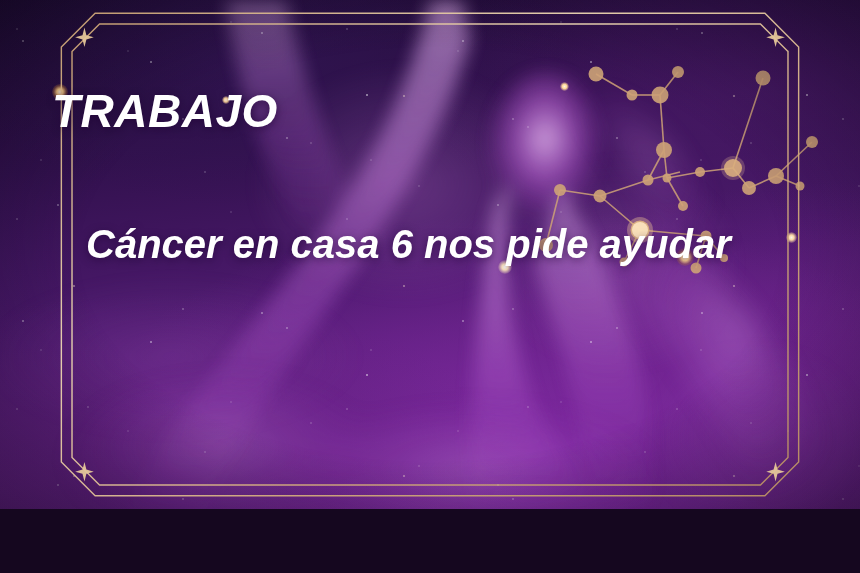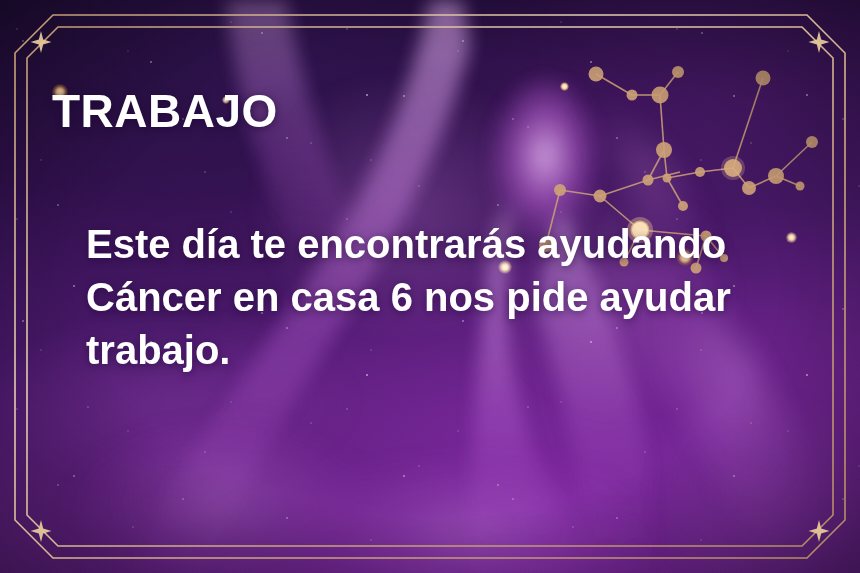--- a/index.html
+++ b/index.html
@@ -8,23 +8,24 @@
     padding: 0;
     background: #15071f;
   }
   body {
     font-family: "Liberation Sans", sans-serif;
   }
 
   #card {
     position: relative;
     width: 860px;
-    height: 573px;
+    height: 509px;
     overflow: hidden;
     background: #8b5cf6;
+    font-style: italic;
   }
 
   
   .bg-layer {
     position: absolute;
     inset: 0;
     pointer-events: none;
   }
 
   #bg-base {
@@ -284,18 +285,16 @@
         <path d="M819 31 L821.2 39.6 L829.5 42 L821.2 44.4 L819 53 L816.8 44.4 L808.5 42 L816.8 39.6 Z"></path>
         <path d="M41 520 L43.2 528.6 L51.5 531 L43.2 533.4 L41 542 L38.8 533.4 L30.5 531 L38.8 528.6 Z"></path>
         <path d="M819 520 L821.2 528.6 L829.5 531 L821.2 533.4 L819 542 L816.8 533.4 L808.5 531 L816.8 528.6 Z"></path>
       </g>
     </svg>
   </div>
 
   <div id="title">TRABAJO</div>
 
   <div id="body-text">
-    <span class="ln">Este día te encontrarás ayudando</span>
     <span class="ln">Cáncer en casa 6 nos pide ayudar</span>
-    <span class="ln">trabajo.</span>
   </div>
 
 </div>
 
 </body></html>

